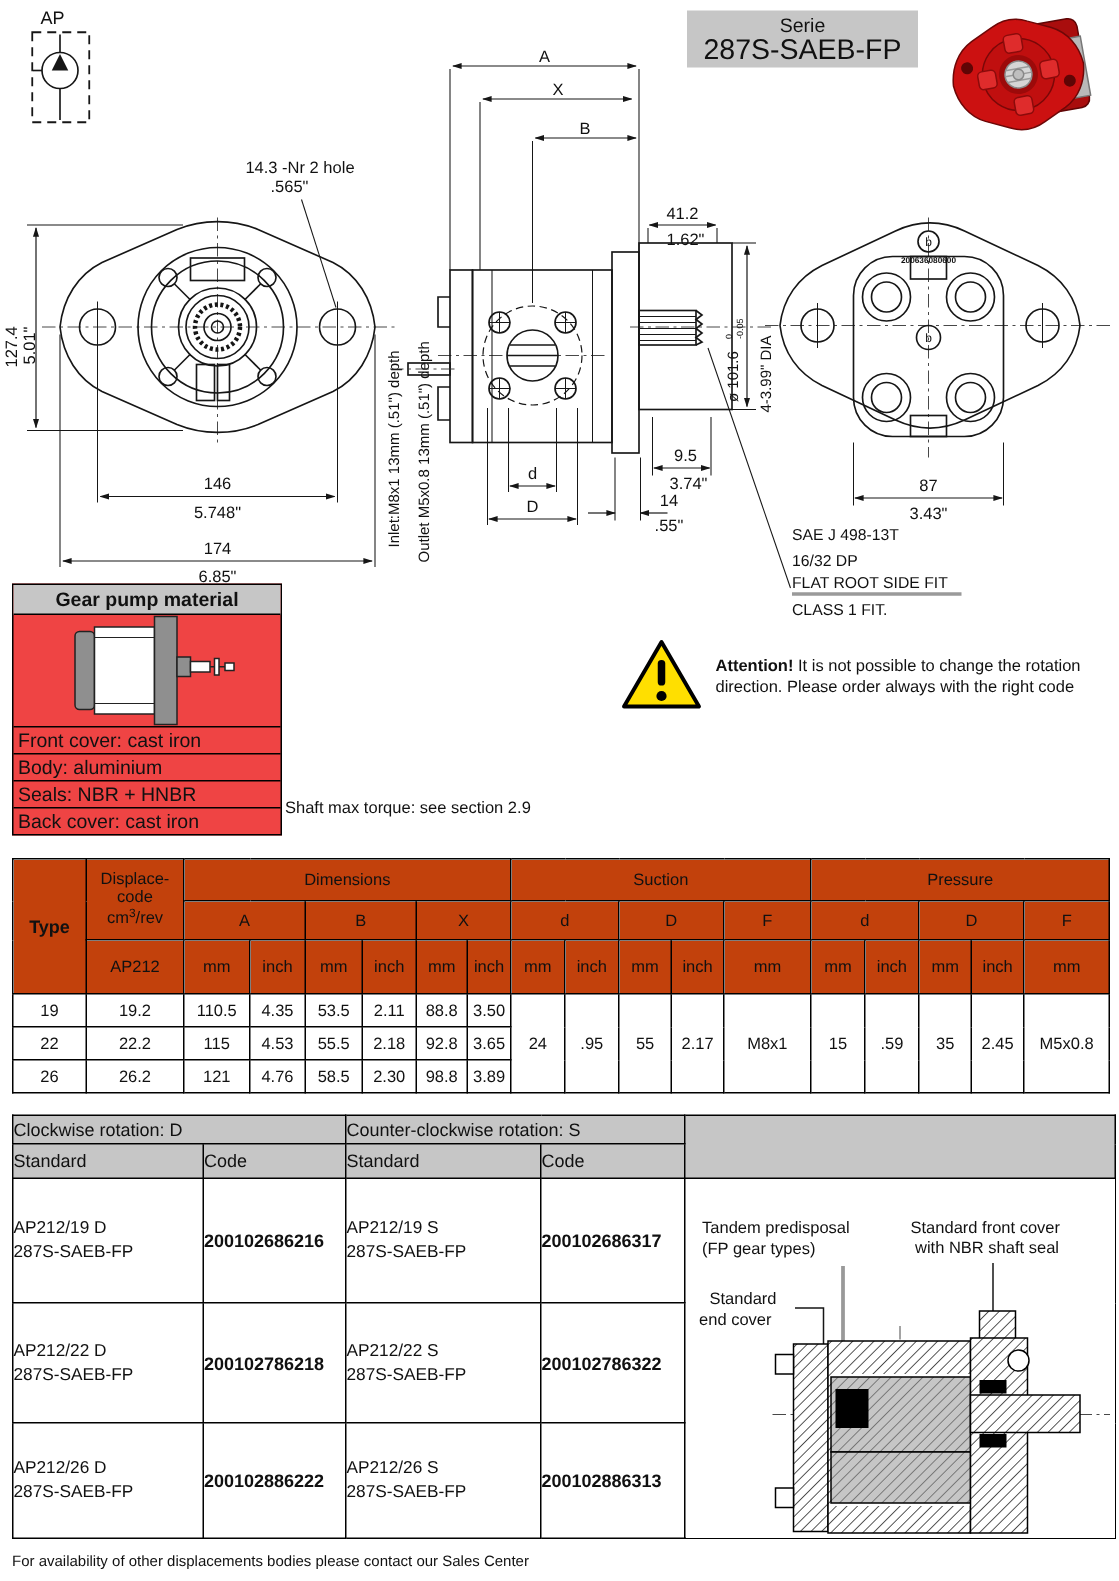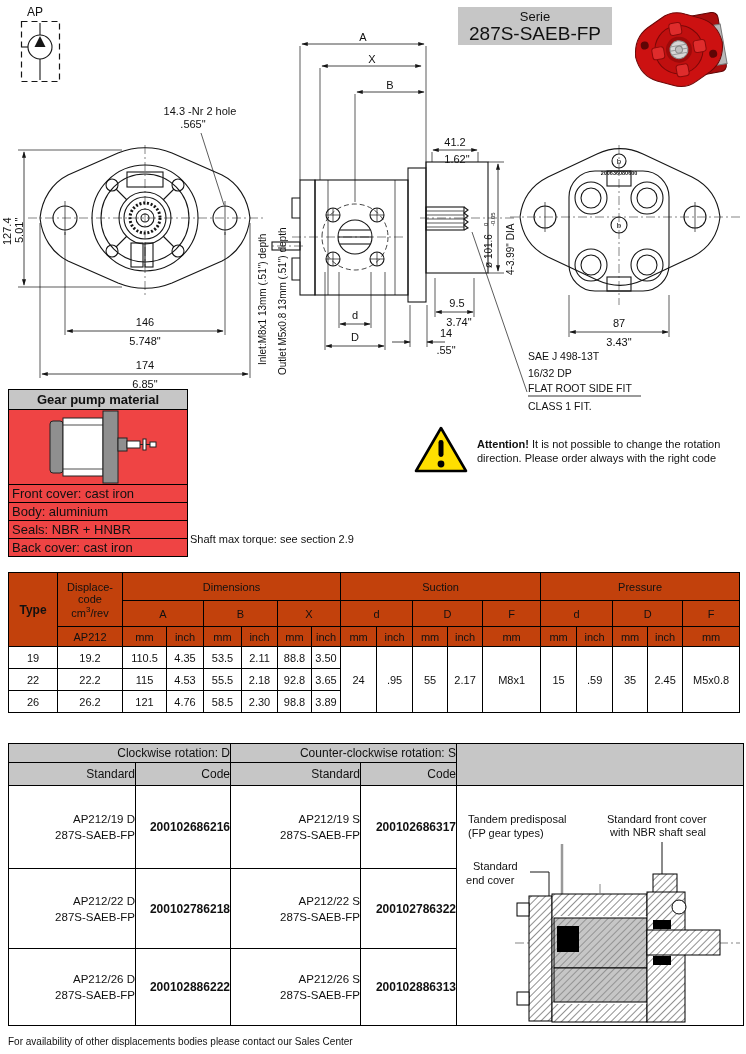--- a/index.html
+++ b/index.html
@@ -38,28 +38,28 @@
 
   .attention-text { left:477px; top:437px; width:262px; font-size:11px; line-height:14px; }
   .attention-text b { font-weight:bold; }
 
   
   .dims-table { position:absolute; left:8px; top:572px; width:731px;
                 border-collapse:collapse; table-layout:fixed; font-size:11px; }
   .dims-table th, .dims-table td { border:1px solid #000; text-align:center; padding:0; overflow:hidden; }
   .dims-table thead th { background:#c2410c; font-weight:normal; }
   .dims-table .th-type { font-weight:bold; font-size:12px; }
-  .dims-table tr.hr1 { height:28px; } .dims-table tr.hr2 { height:26px; } .dims-table tr.hr3 { height:20px;padding-left:12px; }
+  .dims-table tr.hr1 { height:28px; } .dims-table tr.hr2 { height:26px; } .dims-table tr.hr3 { height:36px;padding-left:12px; }
   .dims-table tbody tr { height:22px; }
   .dims-table sup { font-size:8px; }
 
   
   .rot-table { position:absolute; left:8px; top:743px; width:735px;
                border-collapse:collapse; table-layout:fixed; font-size:12px; }
-  .rot-table th, .rot-table td { border:1px solid #000; text-align:right; padding:0; }
+  .rot-table th, .rot-table td { border:1px solid #000; text-align:left; padding:0; }
   .rot-table thead th { background:#c6c6c6; font-weight:normal; }
   .rot-table tr.rr1 { height:19px; } .rot-table tr.rr2 { height:23px; }
   .rot-table tr.dr1 { height:83px; } .rot-table tr.dr2 { height:80px; } .rot-table tr.dr3 { height:77px; }
   .rot-table td.code-cell { font-weight:bold; }
   .rot-table td.std-cell div { line-height:16px; font-size:11.5px; }
 
   .diagram-cell { position:relative; padding:0; vertical-align:top; background:#fff; }
   .diag-svg { position:absolute; left:0; top:0; }
   .diag-label { position:absolute; font-size:11px; line-height:13px; white-space:nowrap; z-index:2; }
 

